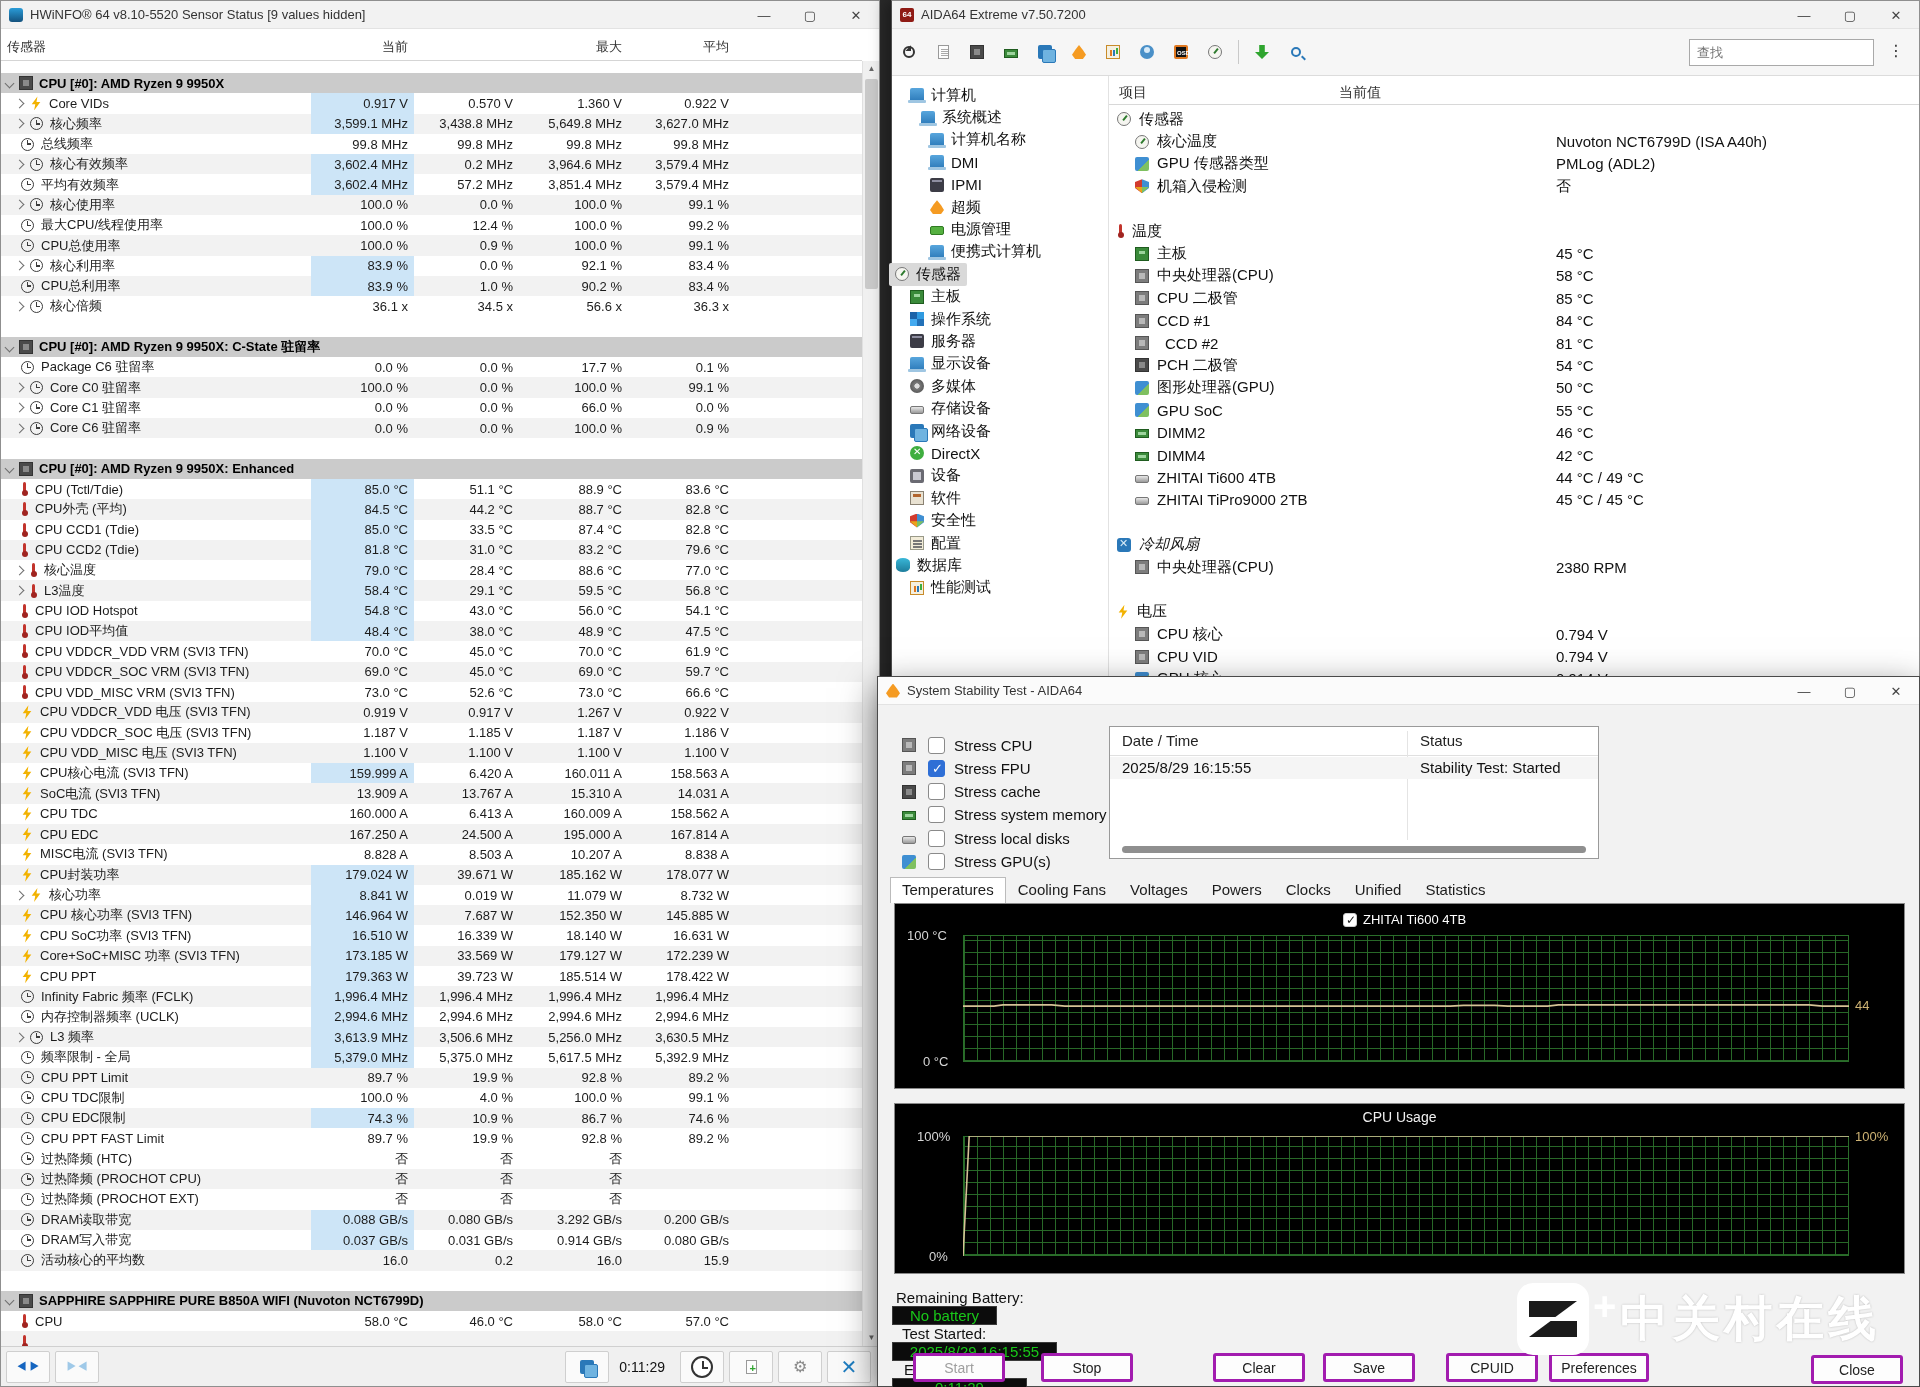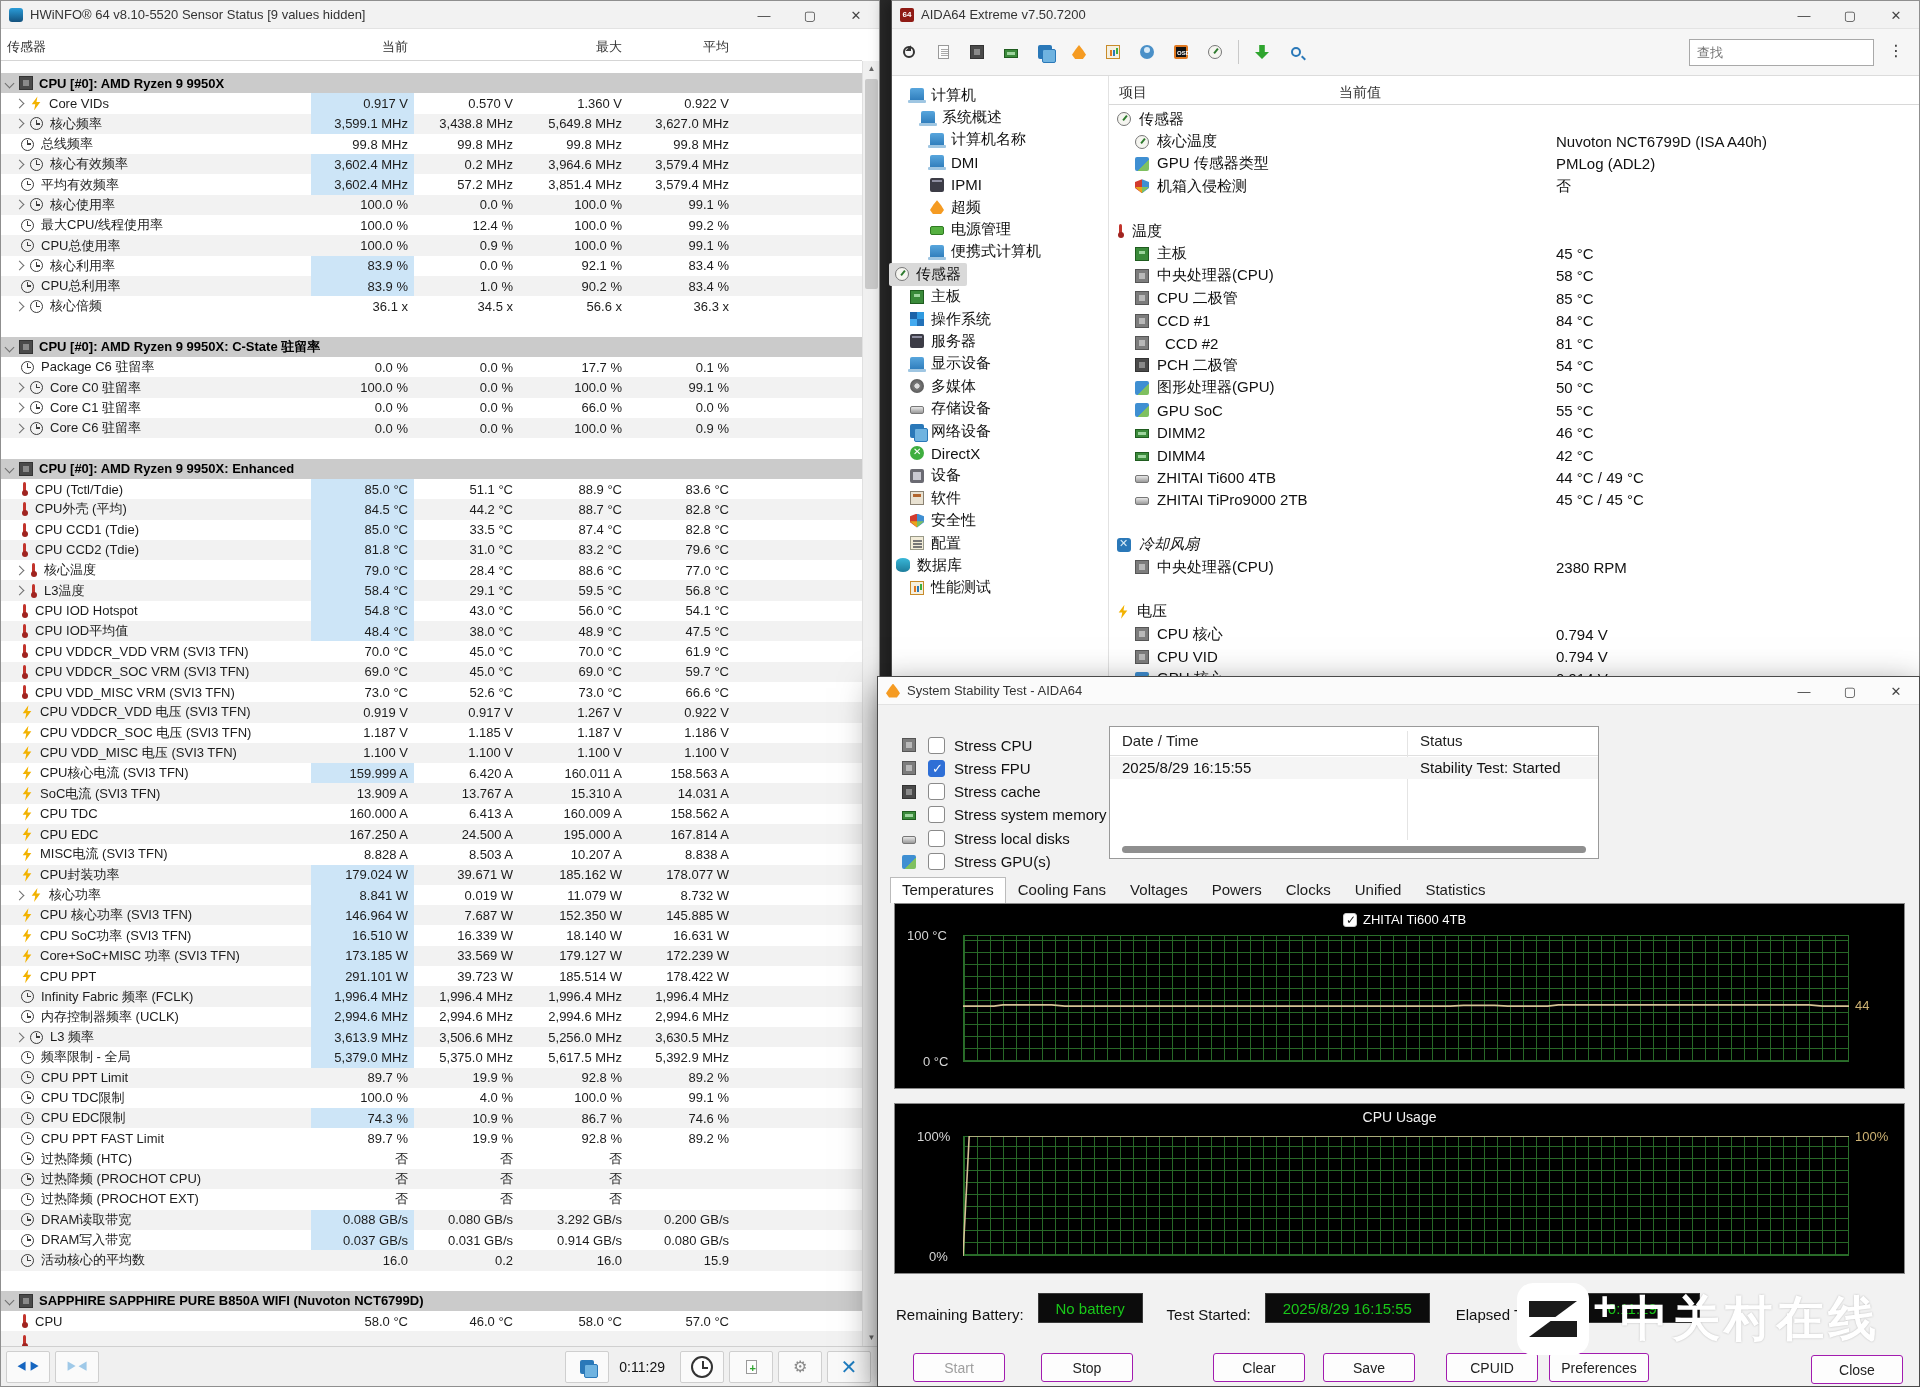--- a/index.html
+++ b/index.html
@@ -140,24 +140,24 @@
   .grid{position:absolute;background-image:
       repeating-linear-gradient(90deg,rgba(42,110,42,.95) 0 1px,transparent 1px 13px),
       repeating-linear-gradient(0deg,rgba(42,110,42,.95) 0 1px,transparent 1px 12px);
       border:1px solid #2a6e2a;}
   .axlab{position:absolute;color:#d6d6d6;font-size:13px;}
   .tanlab{position:absolute;color:#cdb273;font-size:13px;}
   .ctitle{position:absolute;color:#f0f0f0;font-size:14px;width:100%;text-align:center;top:5px;}
   .legend{position:absolute;display:flex;align-items:center;color:#fff;font-size:13px;}
   .legend .cb{width:14px;height:14px;margin:0 6px 0 0;background:#fff;border:1px solid #ccc;}
   .legend .cb::before{content:"✓";position:absolute;left:2px;top:-1px;color:#222;font-size:12px;font-weight:bold;}
-  #sst-status{position:absolute;left:0;right:0;top:612px;height:34px;display:flex;align-items:flex-end;font-size:15px;color:#111;}
+  #sst-status{position:absolute;left:0;right:0;top:612px;height:34px;display:flex;align-items:flex-start;font-size:15px;color:#111;flex-direction:column;}
   .badge{background:#0c0c0c;border:1px solid #3a3a3a;color:#19c819;font-size:15px;display:flex;align-items:center;justify-content:center;height:30px;padding:0 14px;white-space:nowrap;}
   #sst-buttons{position:absolute;left:0;right:0;top:672px;height:30px;}
-  .sbtn{position:absolute;height:29px;background:#fdfdfd;border:1px solid #a21caf;border-radius:3px;font-size:14px;color:#222;display:flex;align-items:center;justify-content:center;}
+  .sbtn{position:absolute;height:29px;background:#fdfdfd;border:3px solid #a21caf;border-radius:3px;font-size:14px;color:#222;display:flex;align-items:center;justify-content:center;}
   .sbtn.dis{color:#9f9f9f;}
 
   
   #wm{position:absolute;left:1517px;top:1283px;z-index:50;display:flex;align-items:center;}
   #wm-logo{position:relative;width:72px;height:72px;background:#fff;border-radius:16px;flex:none;}
   #wm-logo::before{content:"";position:absolute;left:12px;top:18px;width:48px;height:16px;background:#1b1b1b;clip-path:polygon(0 0,100% 0,55% 100%,0 100%);}
   #wm-logo::after{content:"";position:absolute;left:12px;top:38px;width:48px;height:16px;background:#1b1b1b;clip-path:polygon(45% 0,100% 0,100% 100%,0 100%);}
   #wm-plus{color:#fff;font-size:40px;font-weight:bold;margin:-26px 4px 0 4px;}
   #wm-text{color:#fff;font-size:48px;font-weight:bold;letter-spacing:4px;white-space:nowrap;text-shadow:0 0 2px rgba(0,0,0,.25);}
 </style>
@@ -549,21 +549,21 @@
           <span class="lbl">Core+SoC+MISC 功率 (SVI3 TFN)</span>
           <span class="hval c hl">173.185 W</span>
           <span class="hval n">33.569 W</span>
           <span class="hval x">179.127 W</span>
           <span class="hval a">172.239 W</span>
         </div>
         <div class="hrow">
           <span style="width: 20px; flex: 0 0 auto;"></span>
           <span class="ic ic-bolt" style="margin-right: 7px;"></span>
           <span class="lbl">CPU PPT</span>
-          <span class="hval c hl">291.101 W</span>
+          <span class="hval c hl">179.363 W</span>
           <span class="hval n">39.723 W</span>
           <span class="hval x">185.514 W</span>
           <span class="hval a">178.422 W</span>
         </div>
         <div class="hrow alt">
           <span style="width: 20px; flex: 0 0 auto;"></span>
           <span class="ic ic-clock" style="margin-right: 7px;"></span>
           <span class="lbl">Infinity Fabric 频率 (FCLK)</span>
           <span class="hval c hl">1,996.4 MHz</span>
           <span class="hval n">1,996.4 MHz</span>

